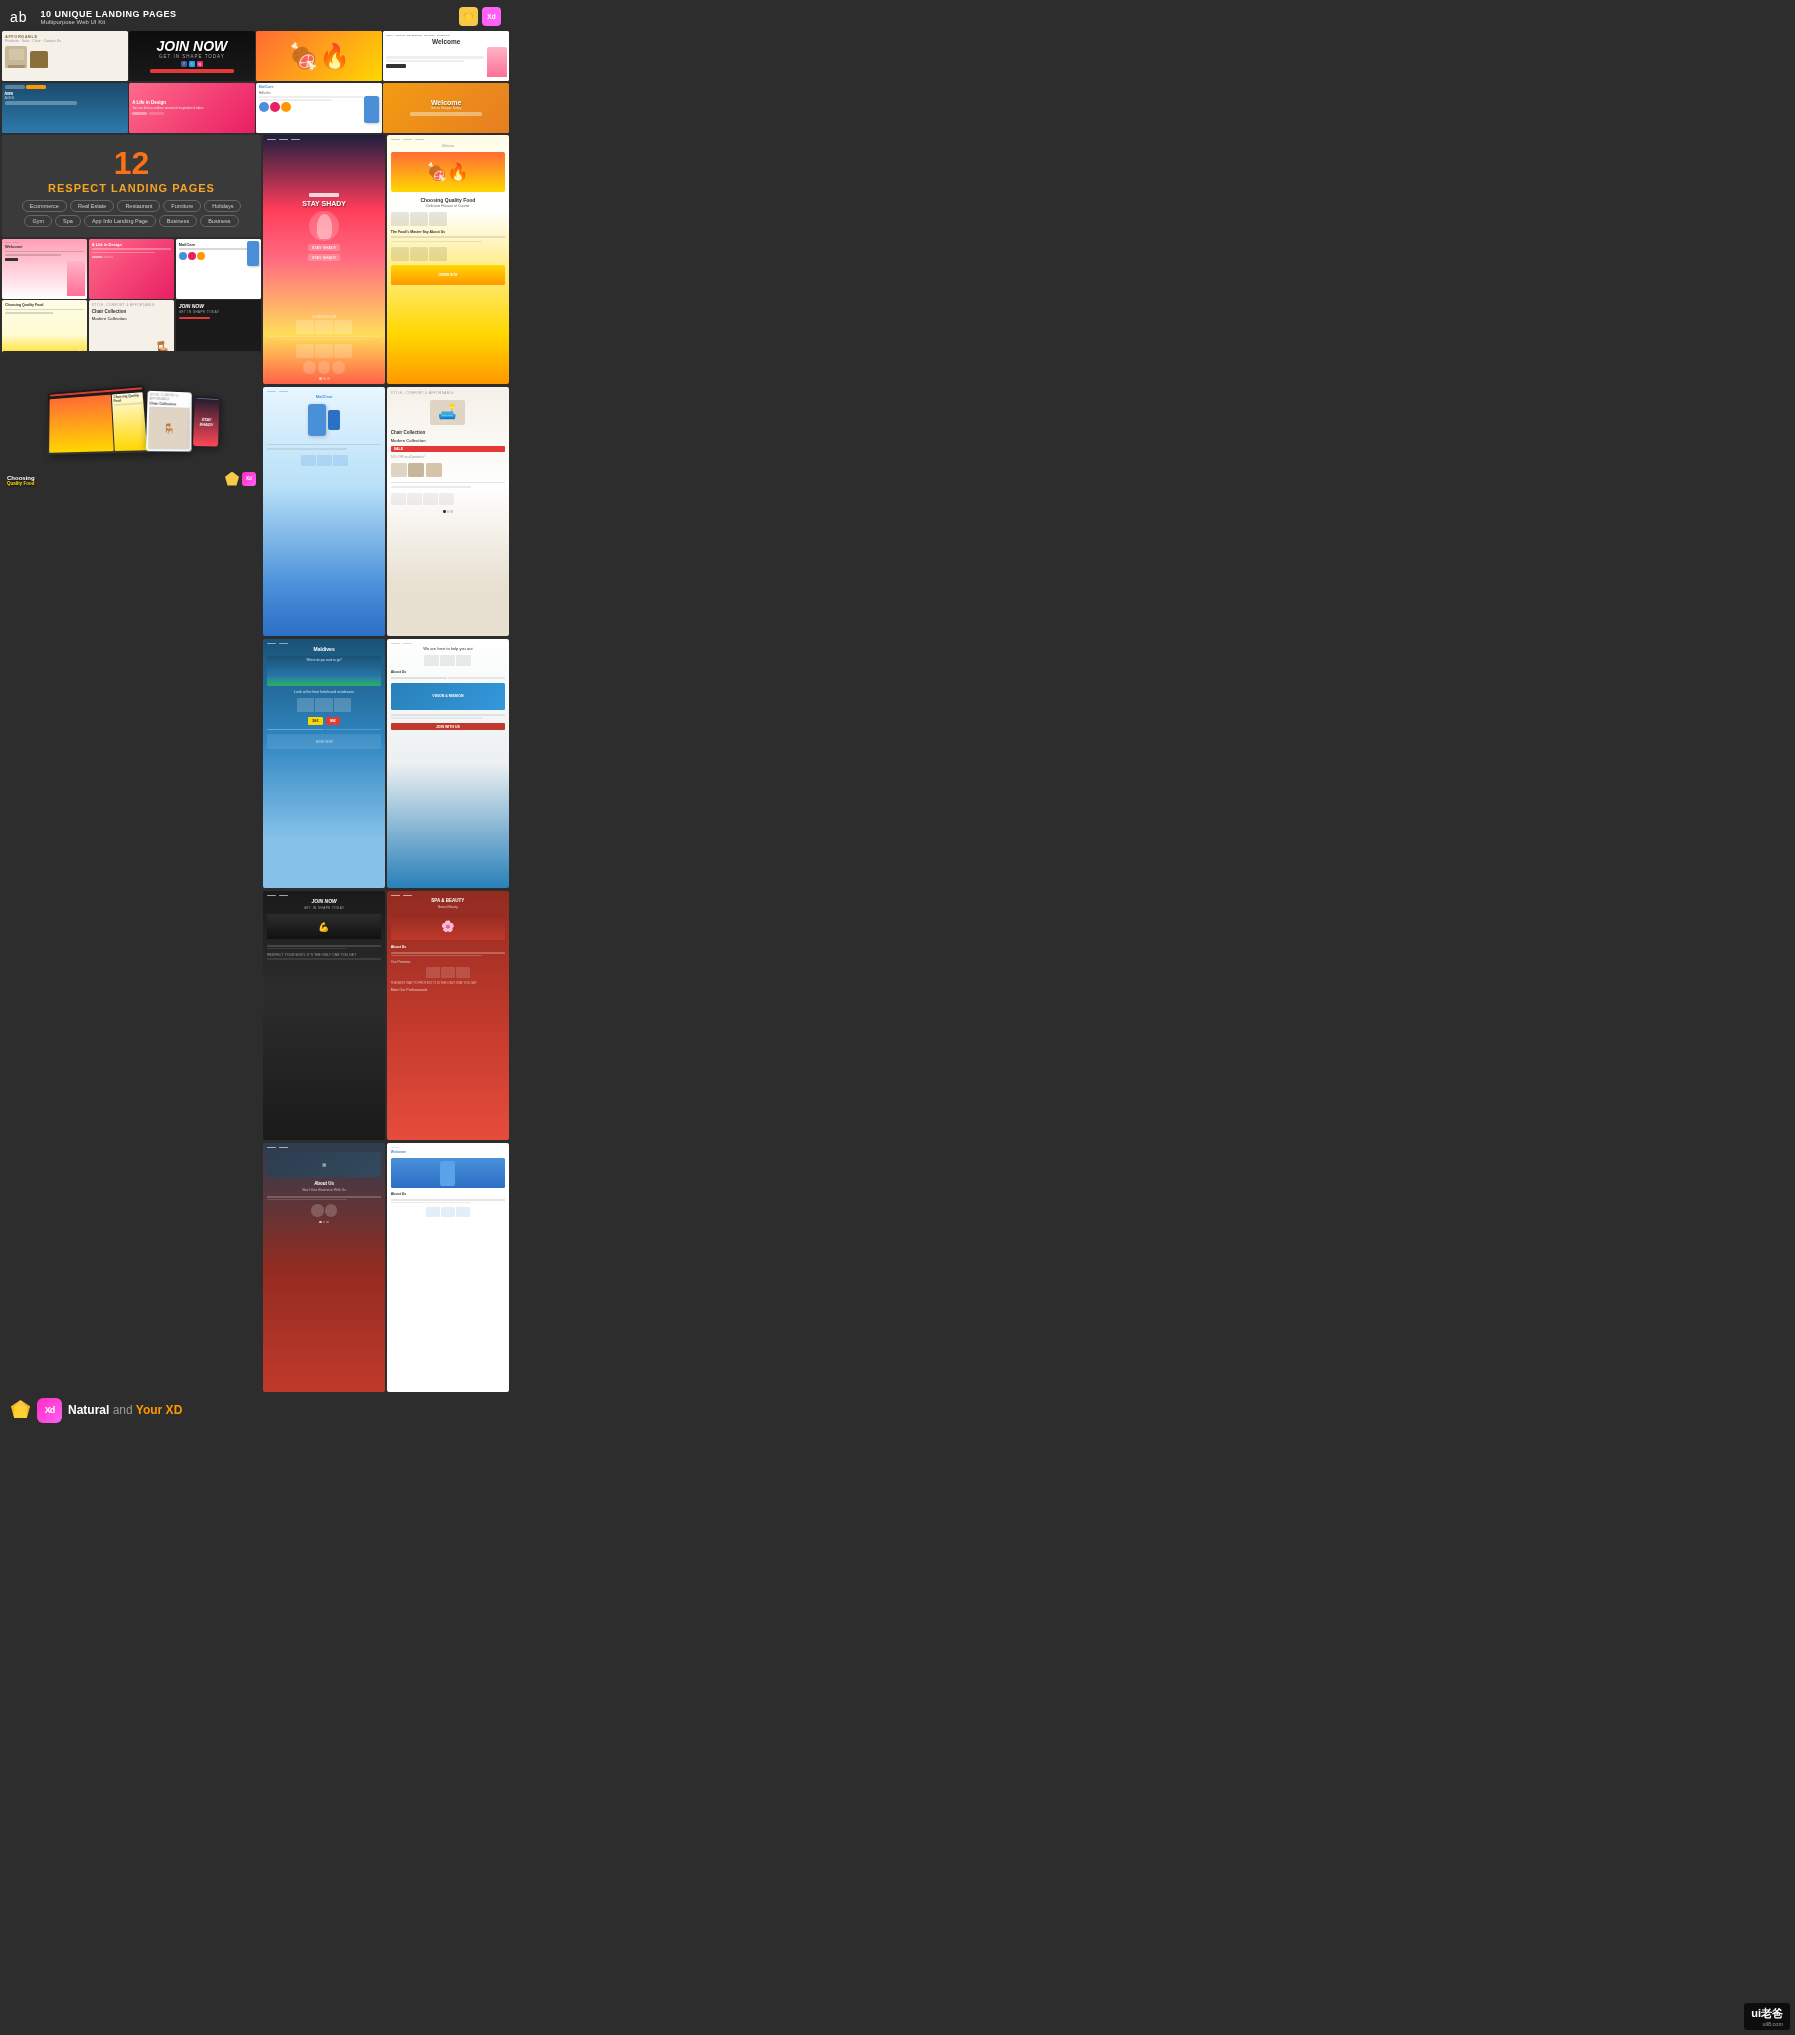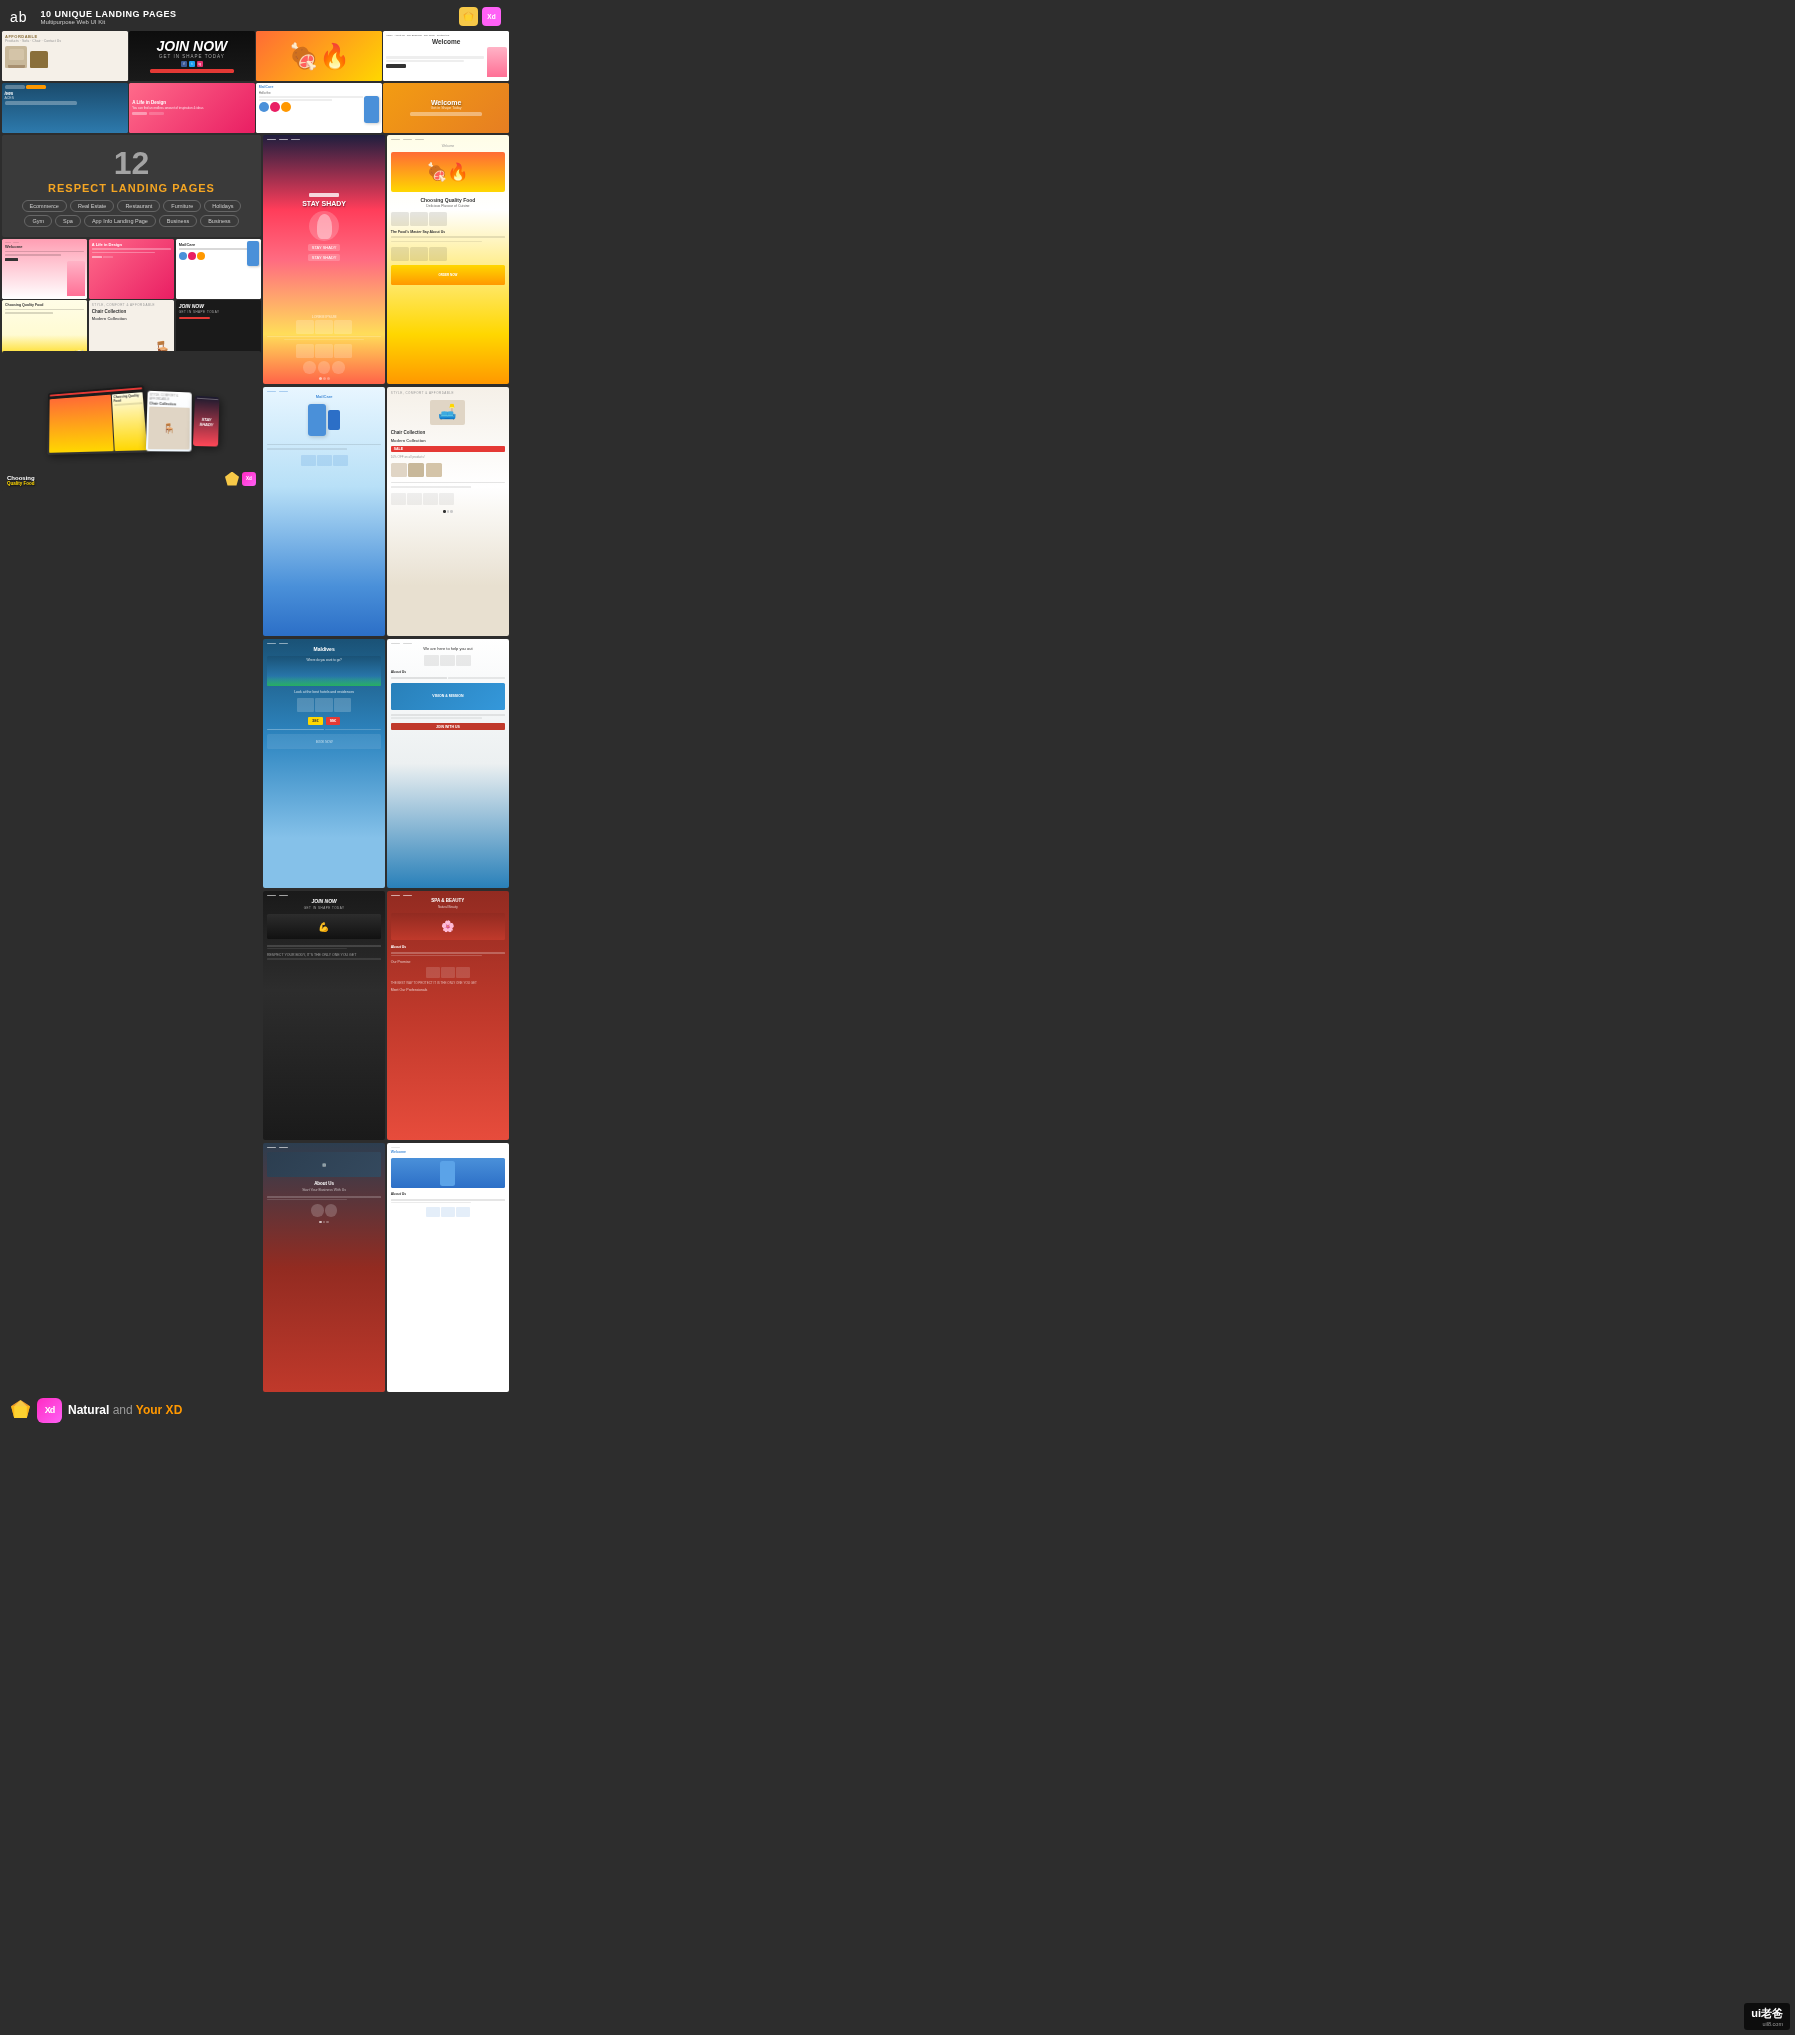--- a/index.html
+++ b/index.html
@@ -66,21 +66,21 @@
     
     .number-section {
       background: #3a3a3a;
       padding: 10px;
       text-align: center;
       border-radius: 2px;
     }
     .big-number {
       font-size: 32px;
       font-weight: 900;
-      color: #a3a3a3;
+      color: #f97316;
     }
     .various-title {
       font-size: 11px;
       font-weight: 900;
       color: #f5a623;
       letter-spacing: 1px;
     }
     .tags-row {
       display: flex;
       flex-wrap: wrap;

